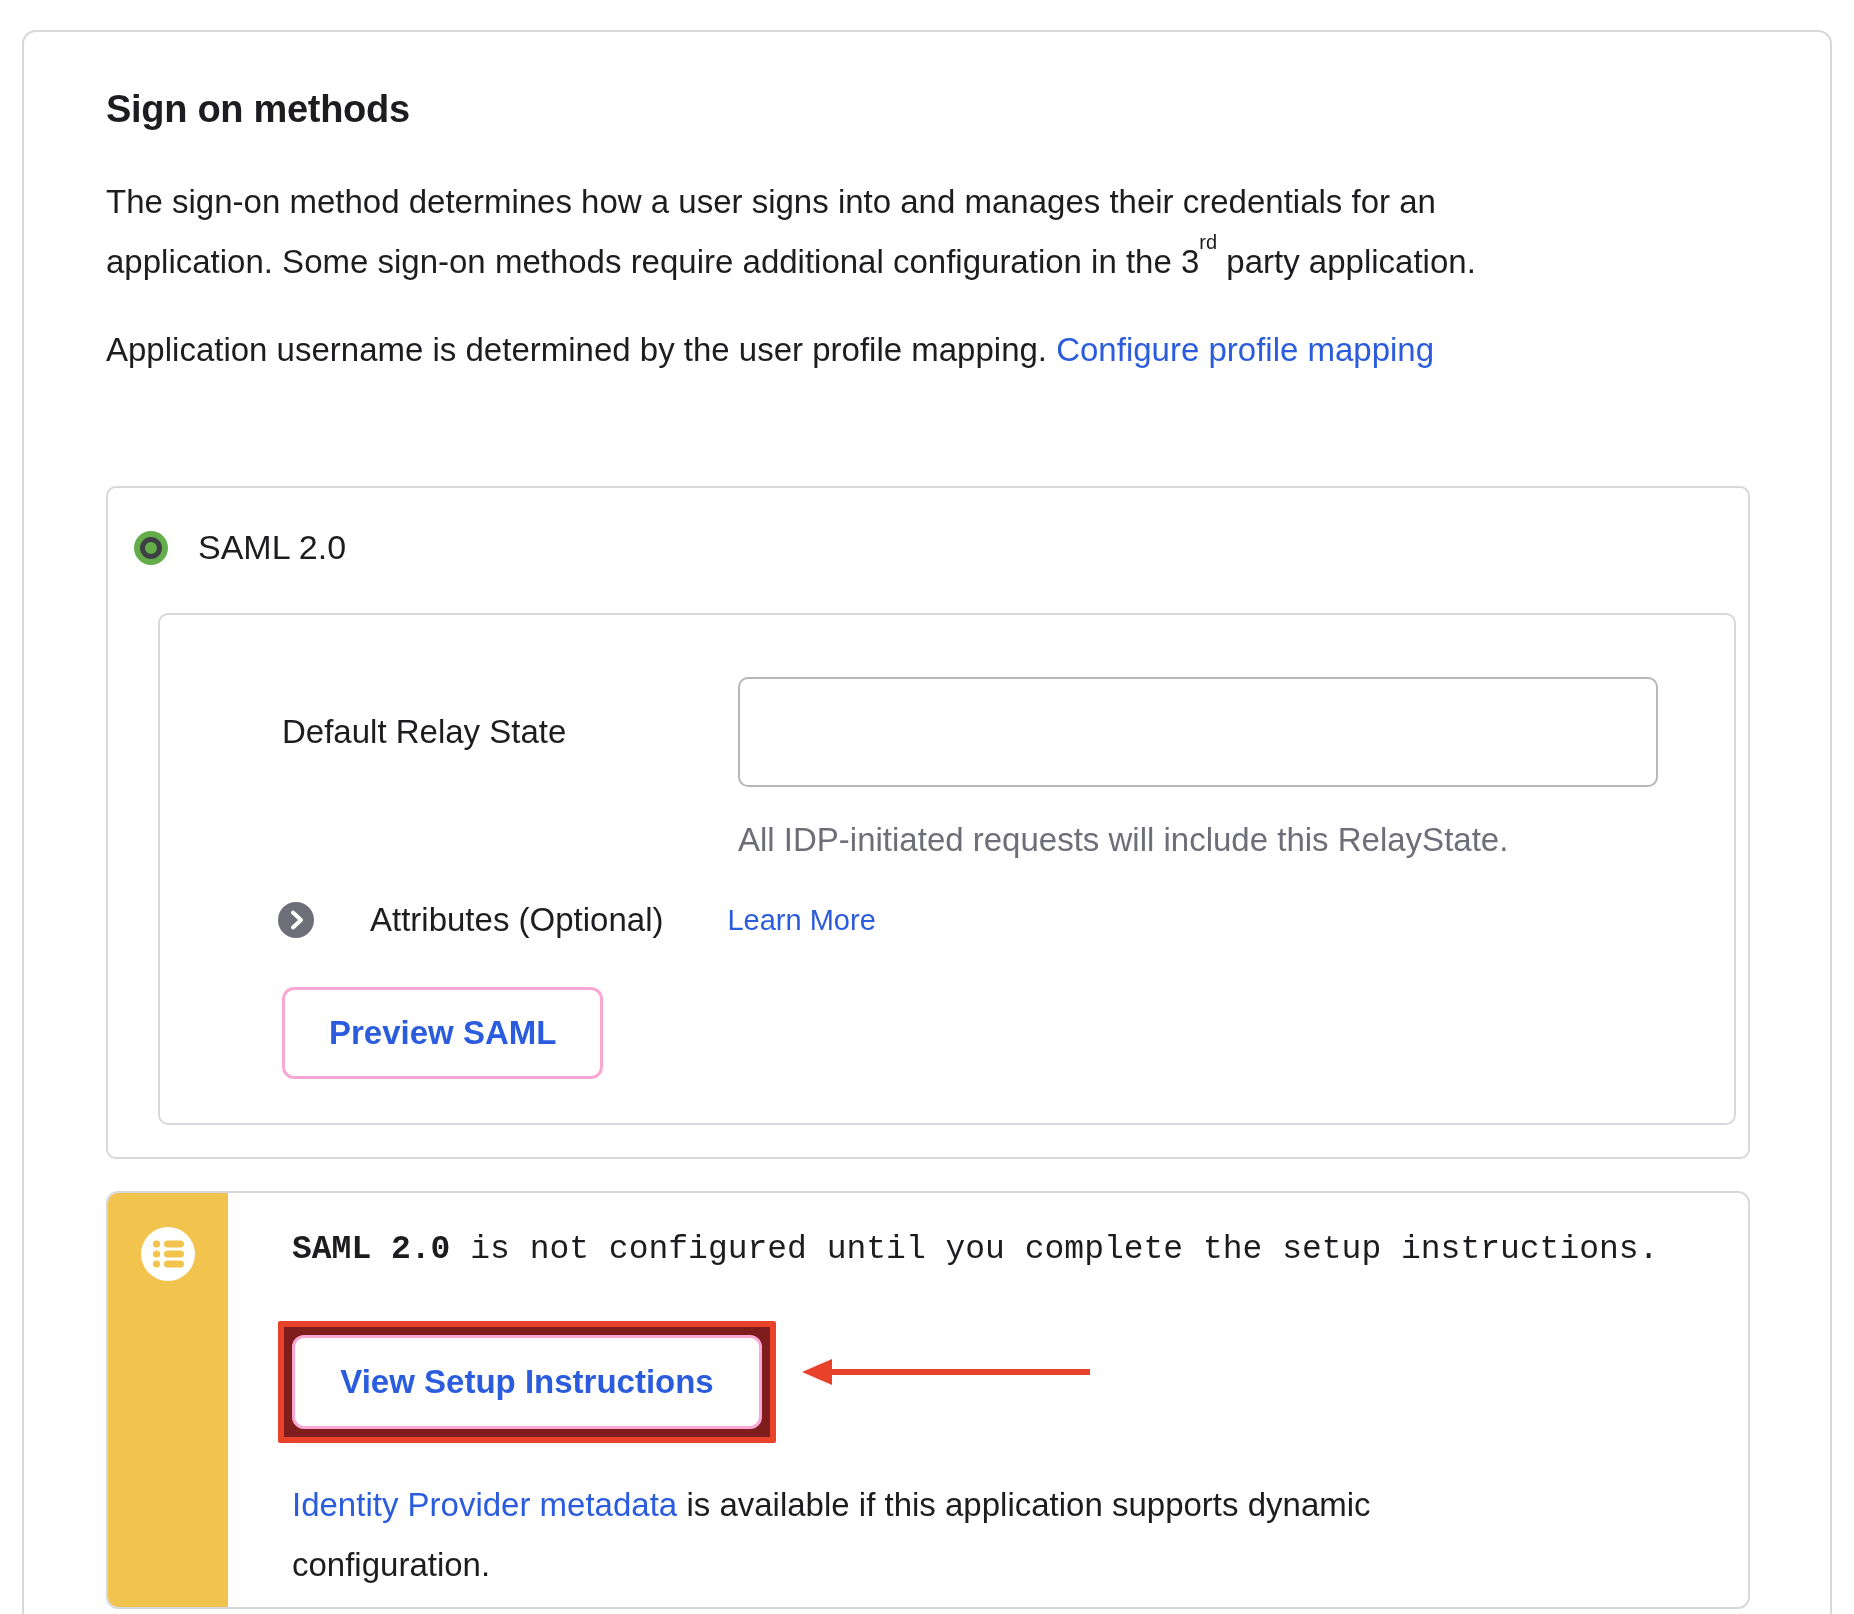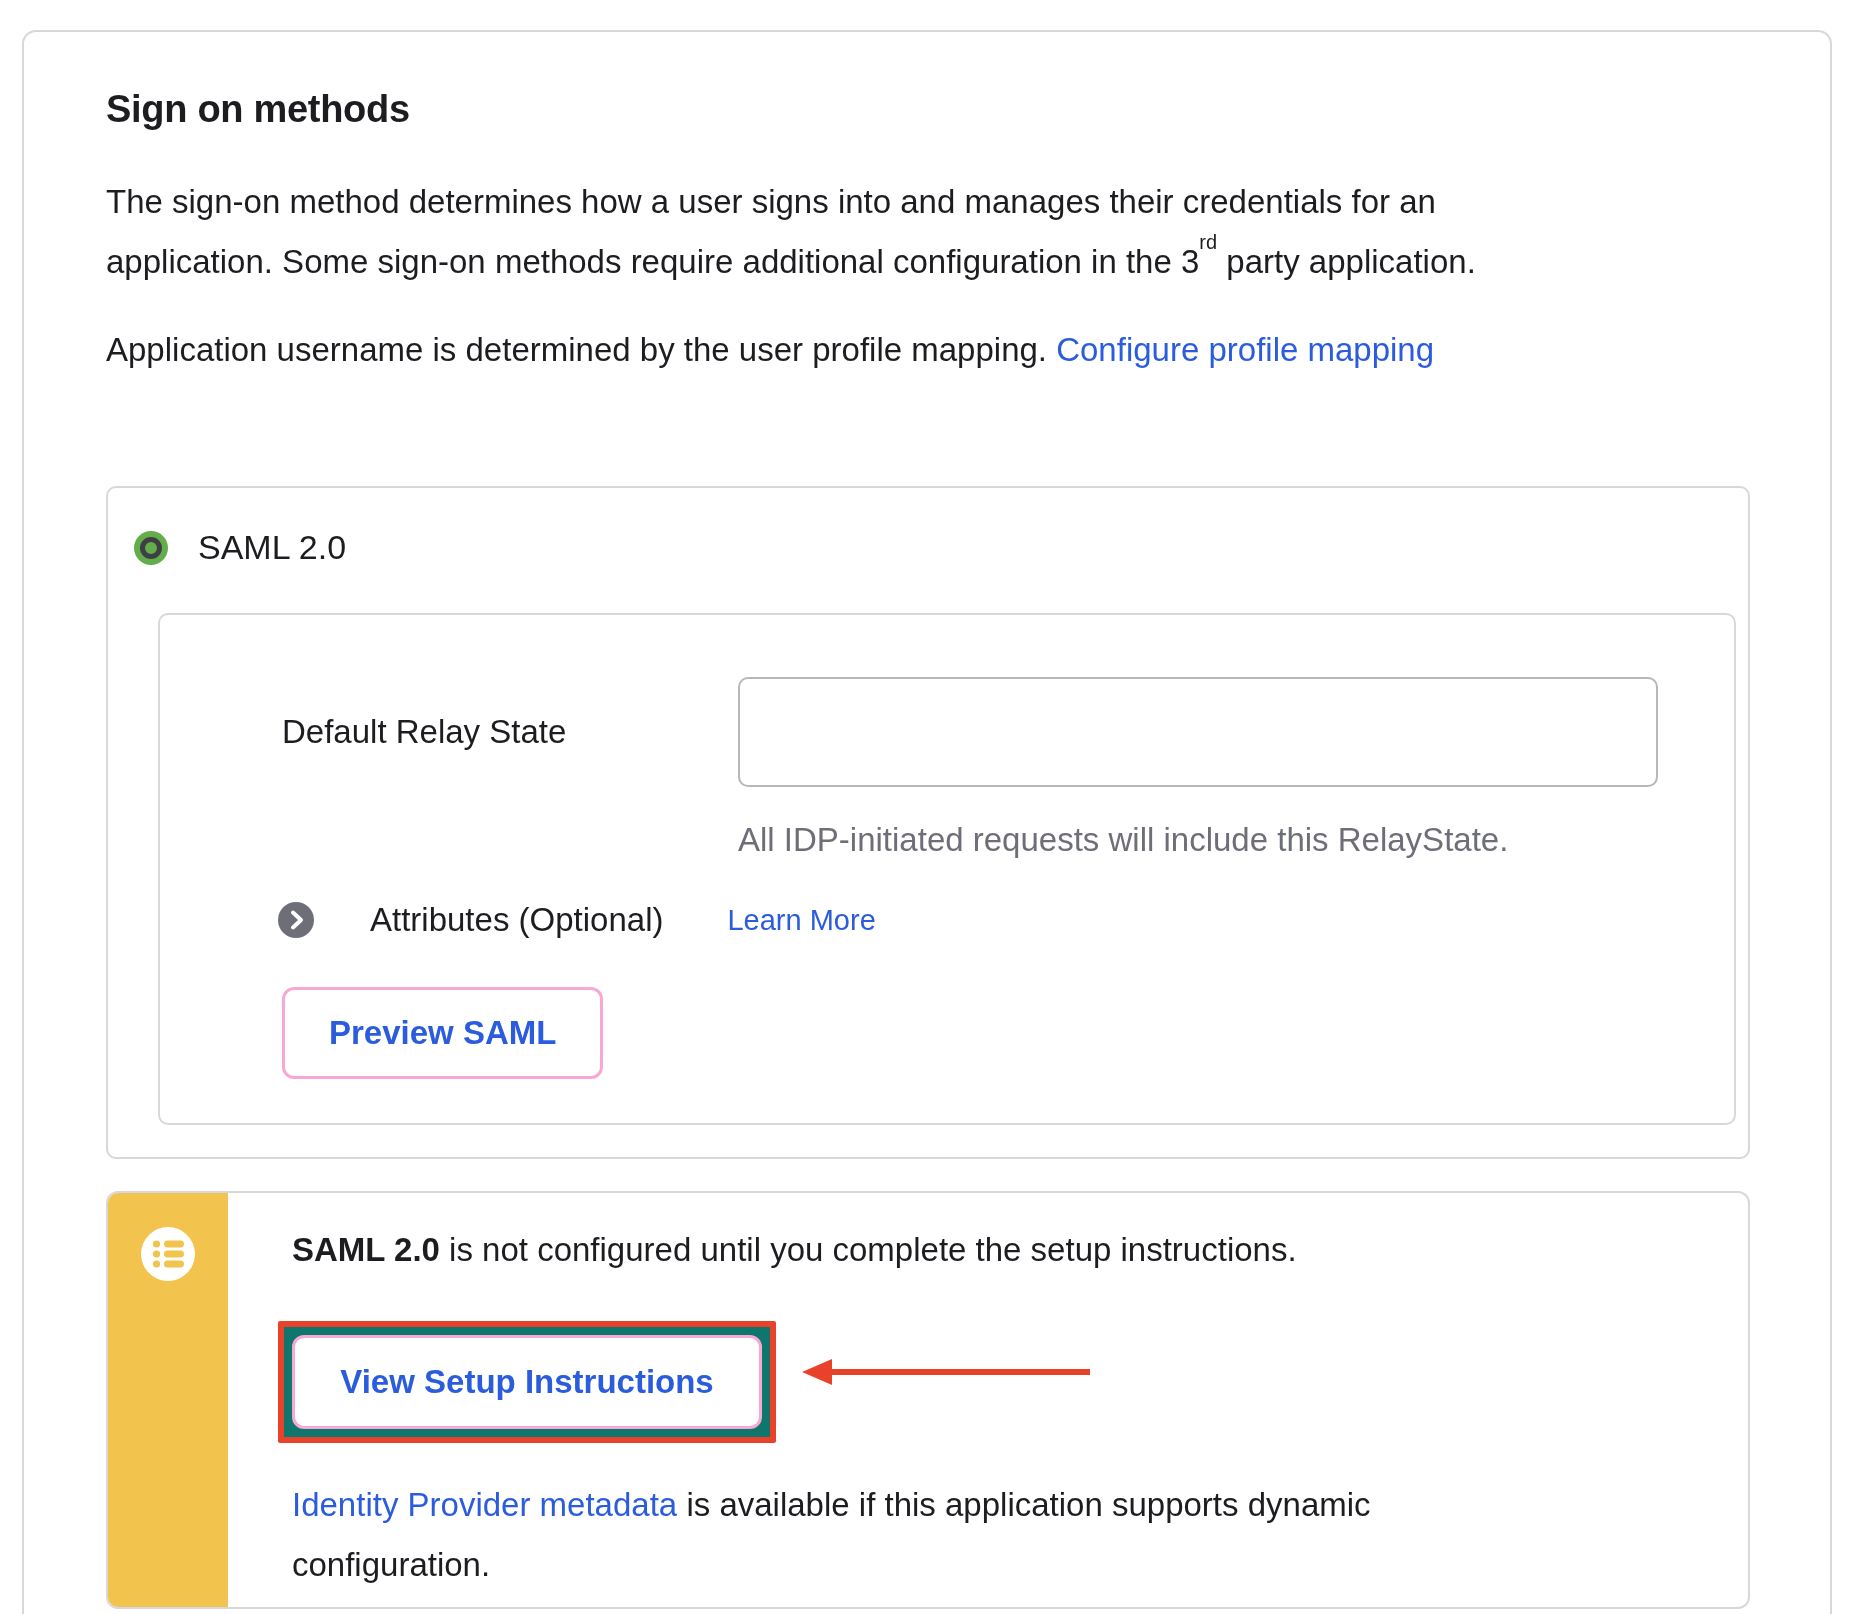--- a/index.html
+++ b/index.html
@@ -67,25 +67,25 @@
   
   .warn-card {
     position:relative; width:1644px; box-sizing:border-box;
     border:2px solid #d8d8dc; border-radius:12px; background:#fff;
     display:flex; overflow:hidden;
   }
   .warn-stripe { flex:0 0 120px; background:#f2c34d;
     display:flex; justify-content:center; align-items:flex-start; padding-top:34px; box-sizing:border-box; }
   .list-icon { width:54px; height:54px; }
   .warn-body { flex:1; padding:36px 40px 12px 64px; }
-  .warn-text { font-size:33px; line-height:42px; margin:0 0 50px 0; white-space:nowrap; }
+  .warn-text { font-size:33px; line-height:42px; margin:0 0 50px 0; white-space:nowrap;font-family:Liberation Mono, monospace; }
   .warn-text b { font-weight:700; }
 
   .anno-row { position:relative; margin-left:-14px; height:126px; }
-  .red-box { display:inline-flex; border:6px solid #e8432a; padding:8px; border-radius:2px; background:#0f766e; }
+  .red-box { display:inline-flex; border:6px solid #e8432a; padding:8px; border-radius:2px; background:#7f1d1d; }
   .setup-btn { width:470px; height:94px; }
 
   .anno-arrow { position:absolute; left:524px; top:38px; width:288px; height:26px; }
   .anno-arrow .head { position:absolute; left:0; top:0; width:0; height:0;
     border-top:13px solid transparent; border-bottom:13px solid transparent;
     border-right:30px solid #e8432a; }
   .anno-arrow .shaft { position:absolute; left:26px; top:10px; width:262px; height:6px; background:#e8432a; }
 
   .meta { font-size:33px; line-height:60px; margin:28px 0 0 0; }
   .meta .mline { display:block; white-space:nowrap; }

